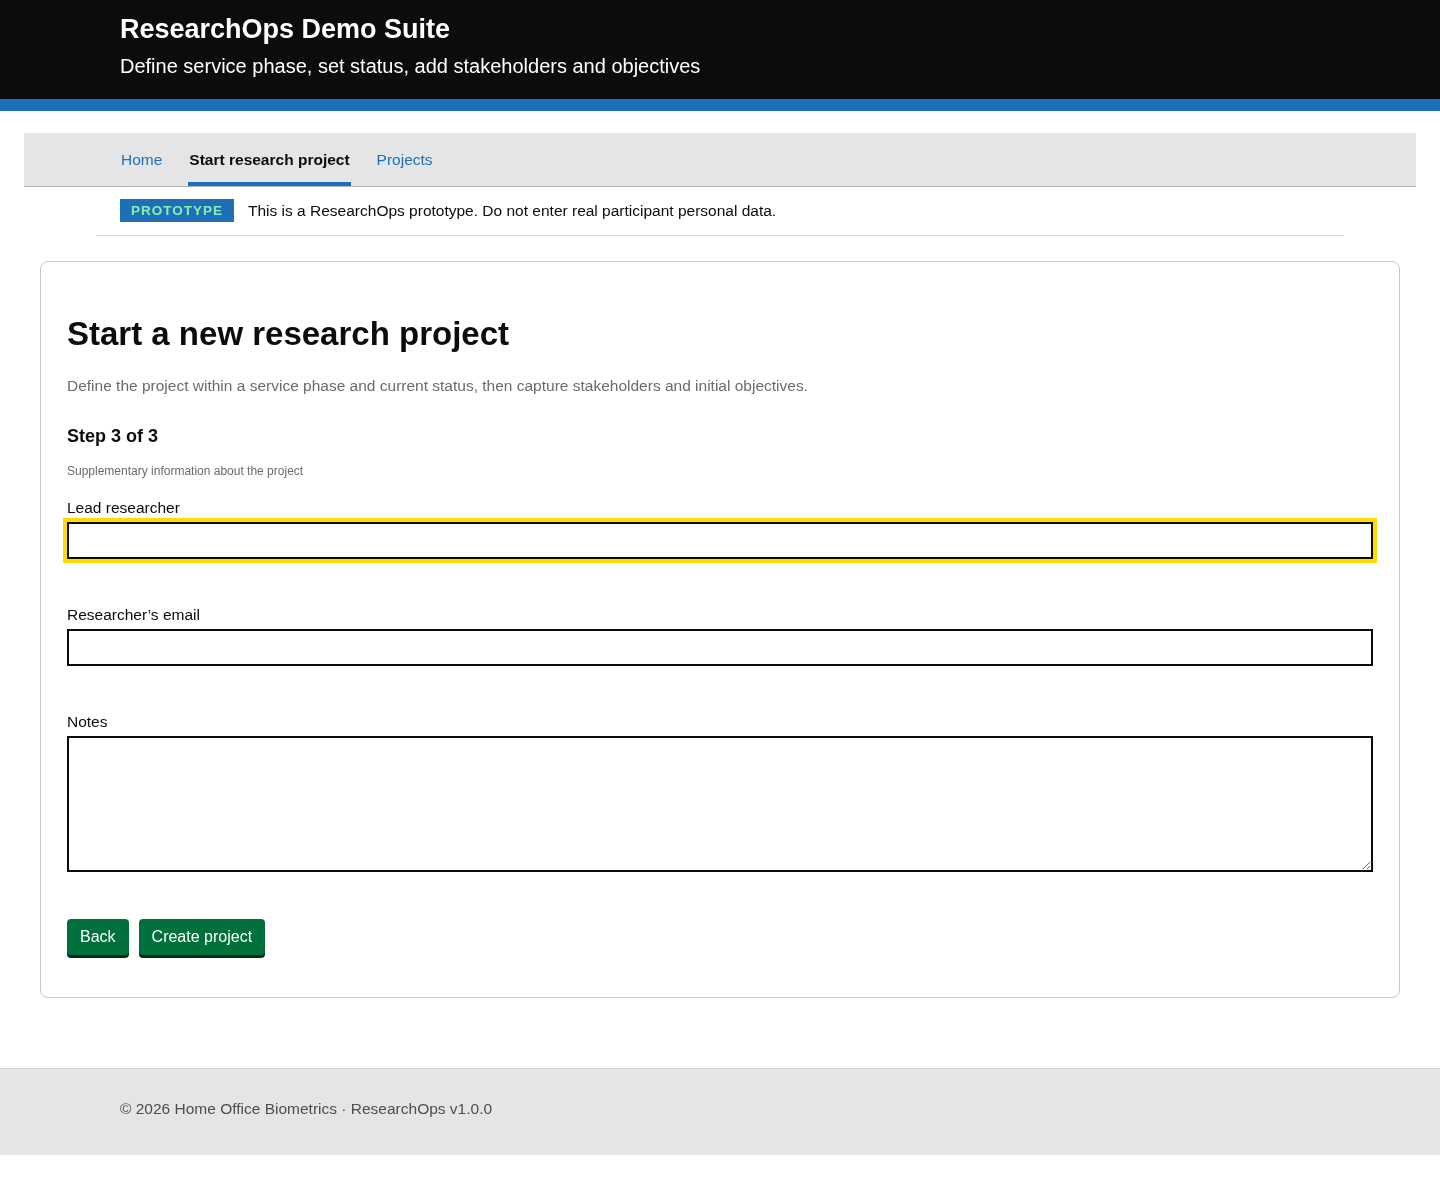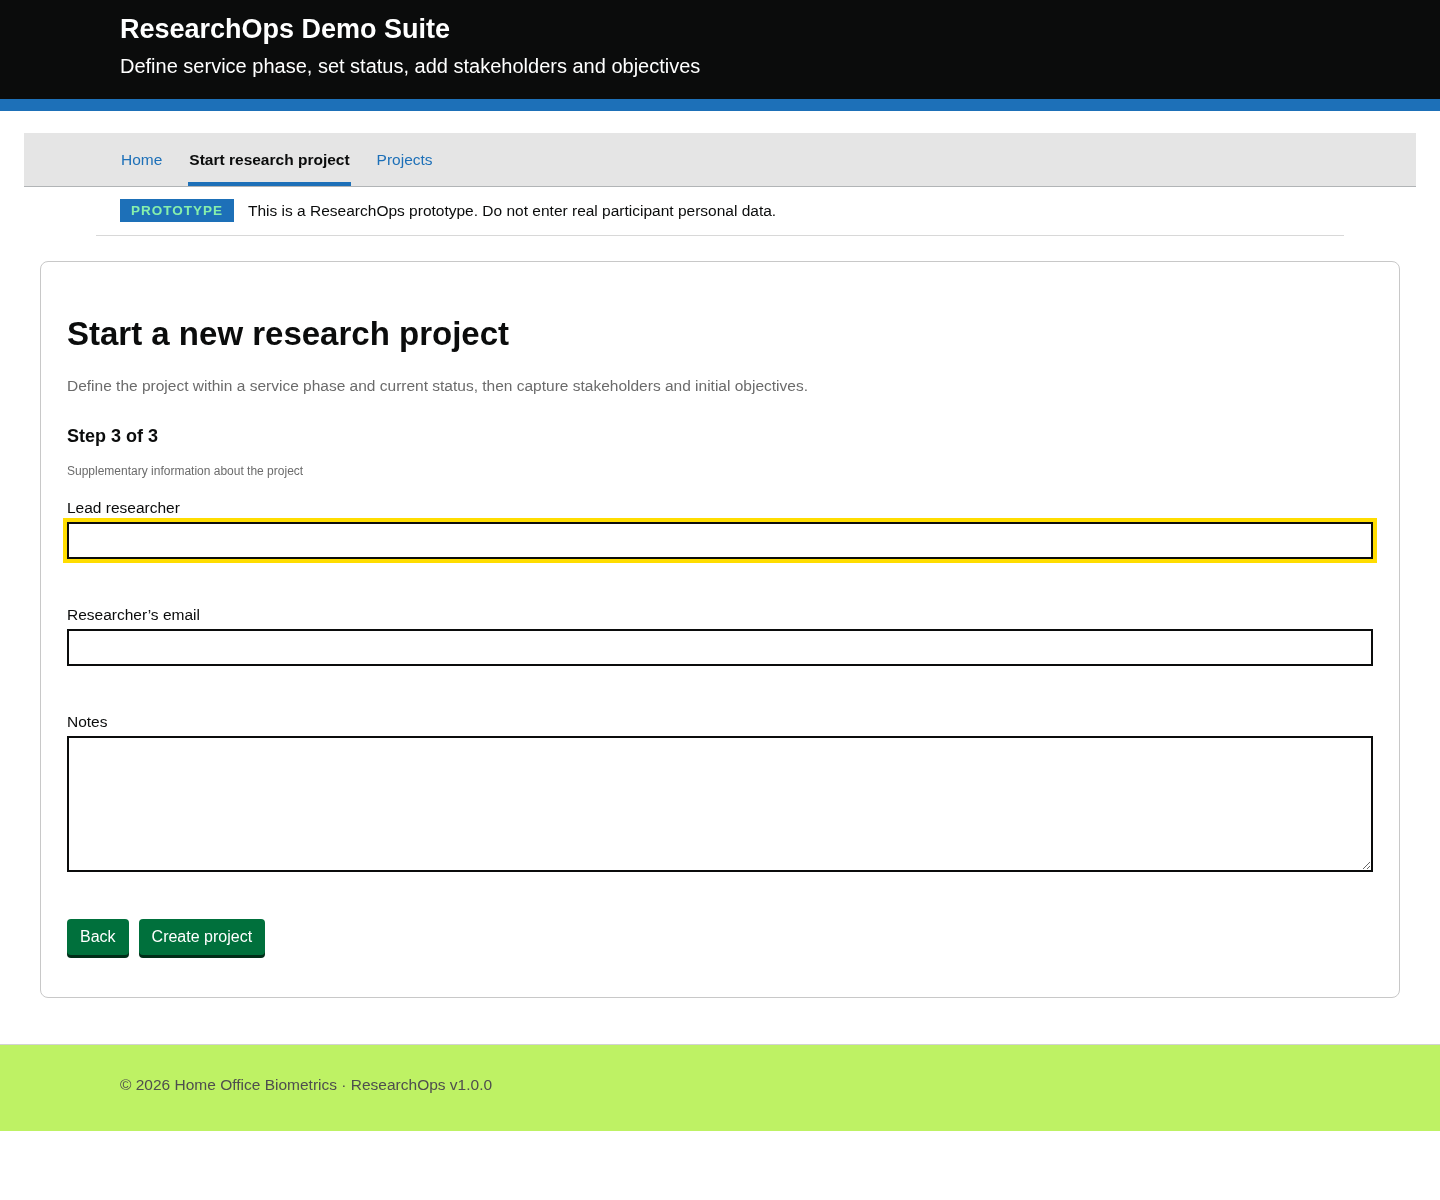--- a/index.html
+++ b/index.html
@@ -145,22 +145,22 @@
     box-shadow: 0 3px 0 var(--button-shadow, #002d18);
     font-size: 16px;
     padding: 8px 13px;
     font-family: inherit;
     cursor: pointer;
     line-height: 1.25;
   }
 
   
   .app-footer {
-    margin-top: 46px;
-    background: #bef264;
+    margin-top: 70px;
+    background: #e5e5e5;
     border-top: 1px solid #d2d2d2;
     padding: 31px 120px 37px;
     color: #4e4e4e;
     font-size: 15.5px;
   }
 </style>
 </head>
 <body>
 
 <header class="app-header">

